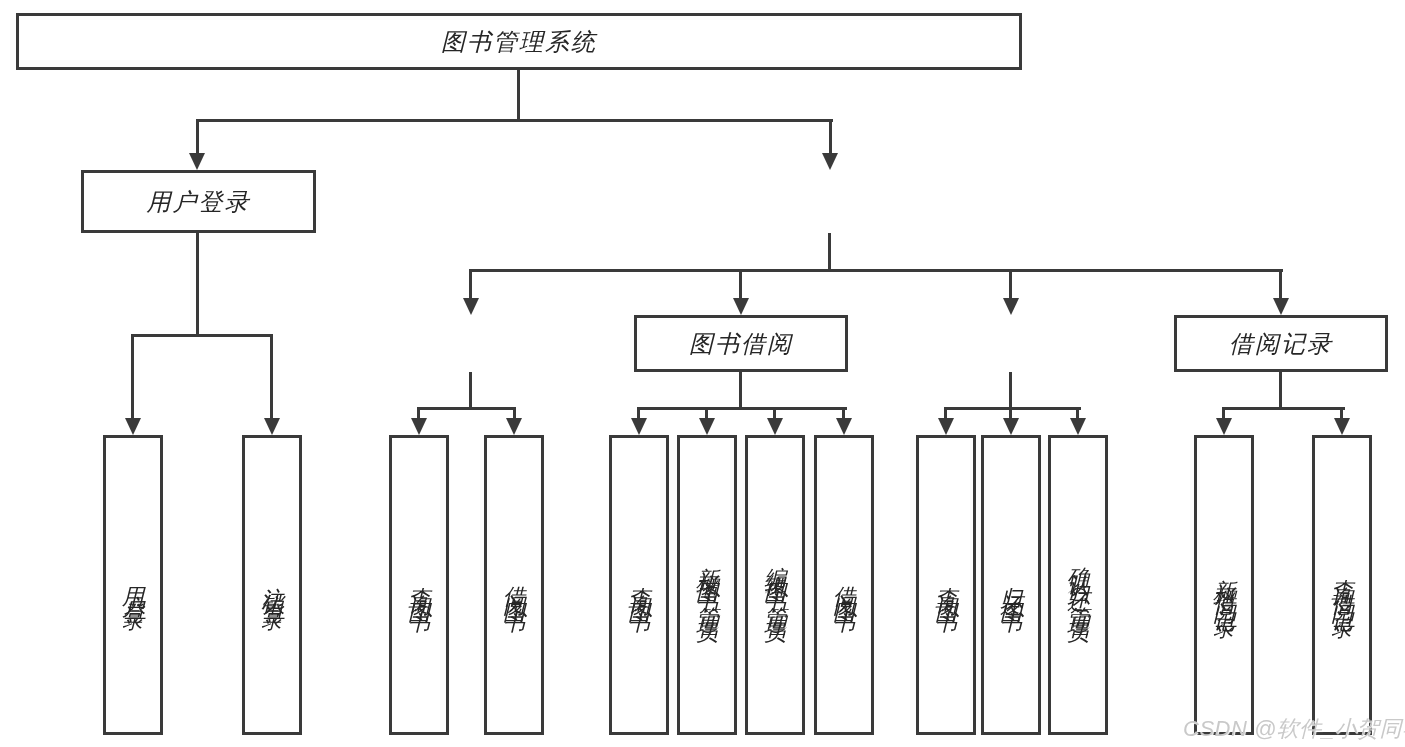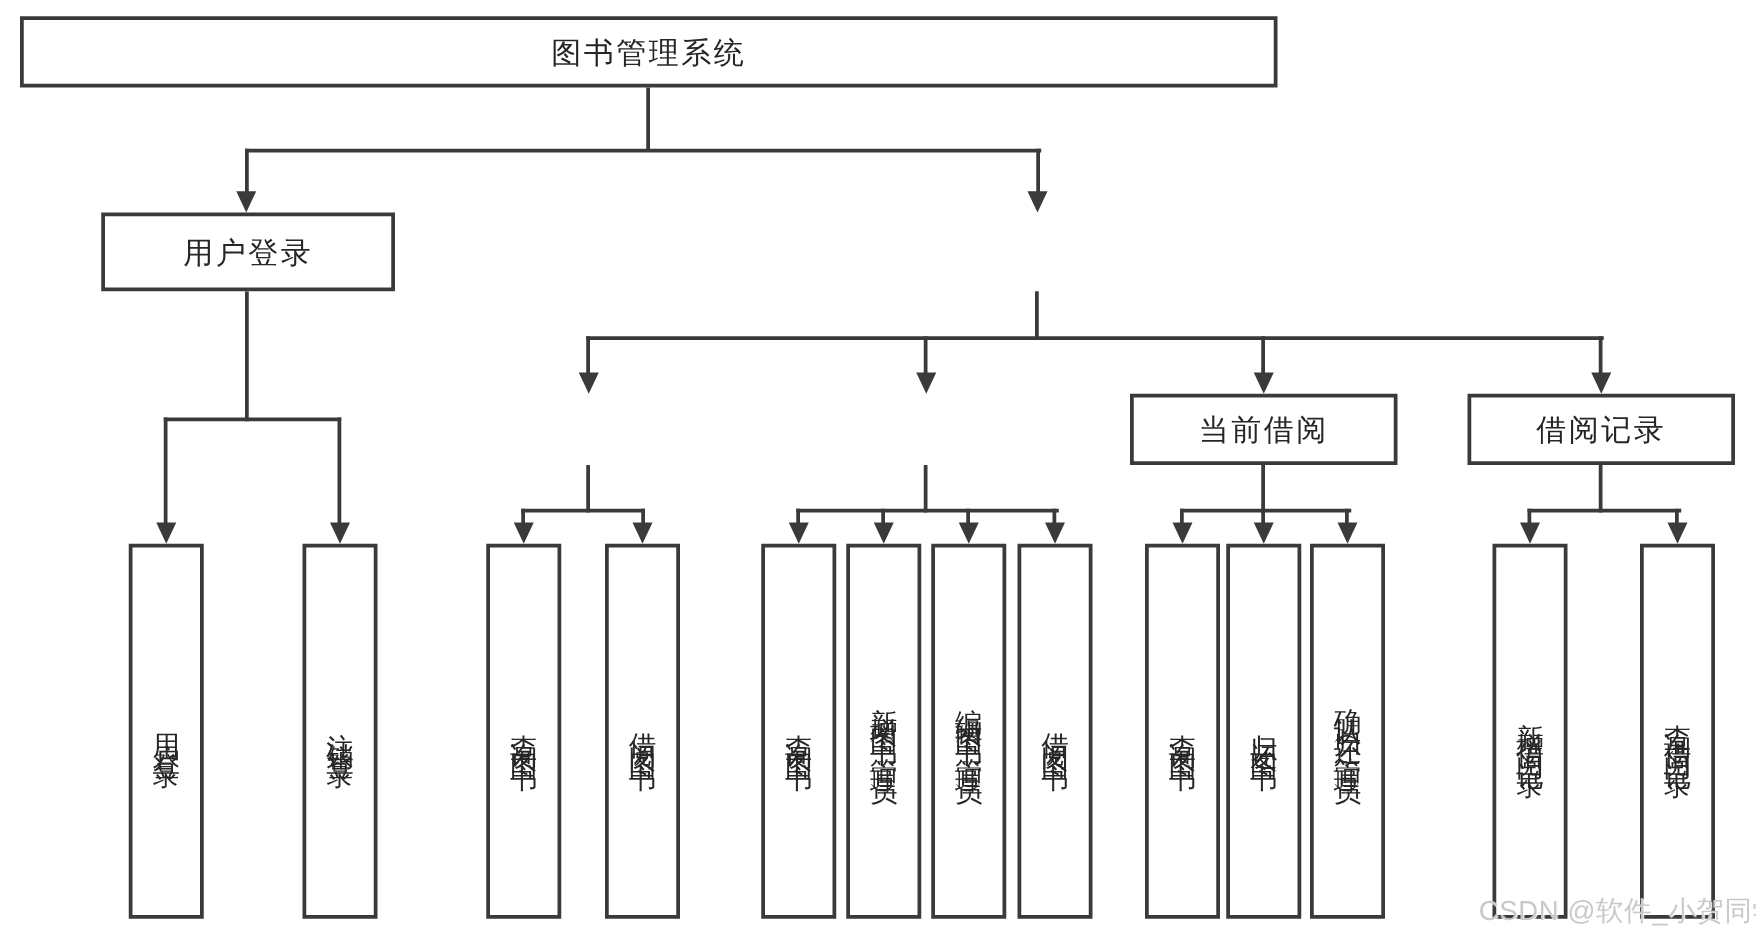--- a/index.html
+++ b/index.html
@@ -9,20 +9,21 @@
     --watermark:#c9c9c9;
   }
   html,body{margin:0;padding:0;background:var(--background);}
   .canvas{
     position:relative;
     width:1405px;height:747px;
     background:var(--background);
     overflow:hidden;
     font-family:"Liberation Sans","DejaVu Sans",sans-serif;
     color:var(--text);
+    font-style:italic;
   }
   
   .hl,.vl{position:absolute;background:var(--stroke);z-index:1;}
   .hl{height:3px;}
   .vl{width:3px;}
   .arr{
     position:absolute;width:0;height:0;z-index:1;
     border-left:8px solid transparent;
     border-right:8px solid transparent;
     border-top:17px solid var(--stroke);
@@ -122,22 +123,22 @@
   <div class="arr" style="left:1334px;top:418px"></div>
 
   <div class="box root-box" style="left:16px;top:13px;width:1006px;height:57px">
     <span>图书管理系统</span>
   </div>
 
   <div class="box" style="left:81px;top:170px;width:235px;height:63px">
     <span>用户登录</span>
   </div>
 
-  <div class="box" style="left:904px;top:315px;width:214px;height:57px">
-    <span>当前借阅</span>
+  <div class="box" style="left:634px;top:315px;width:214px;height:57px">
+    <span>图书借阅</span>
   </div>
   <div class="box" style="left:1174px;top:315px;width:214px;height:57px">
     <span>借阅记录</span>
   </div>
 
   <div class="box leaf" style="left:103px;top:435px;width:60px;height:300px">
     <span class="vtext">用户登录</span>
   </div>
   <div class="box leaf" style="left:242px;top:435px;width:60px;height:300px">
     <span class="vtext">注销登录</span>

